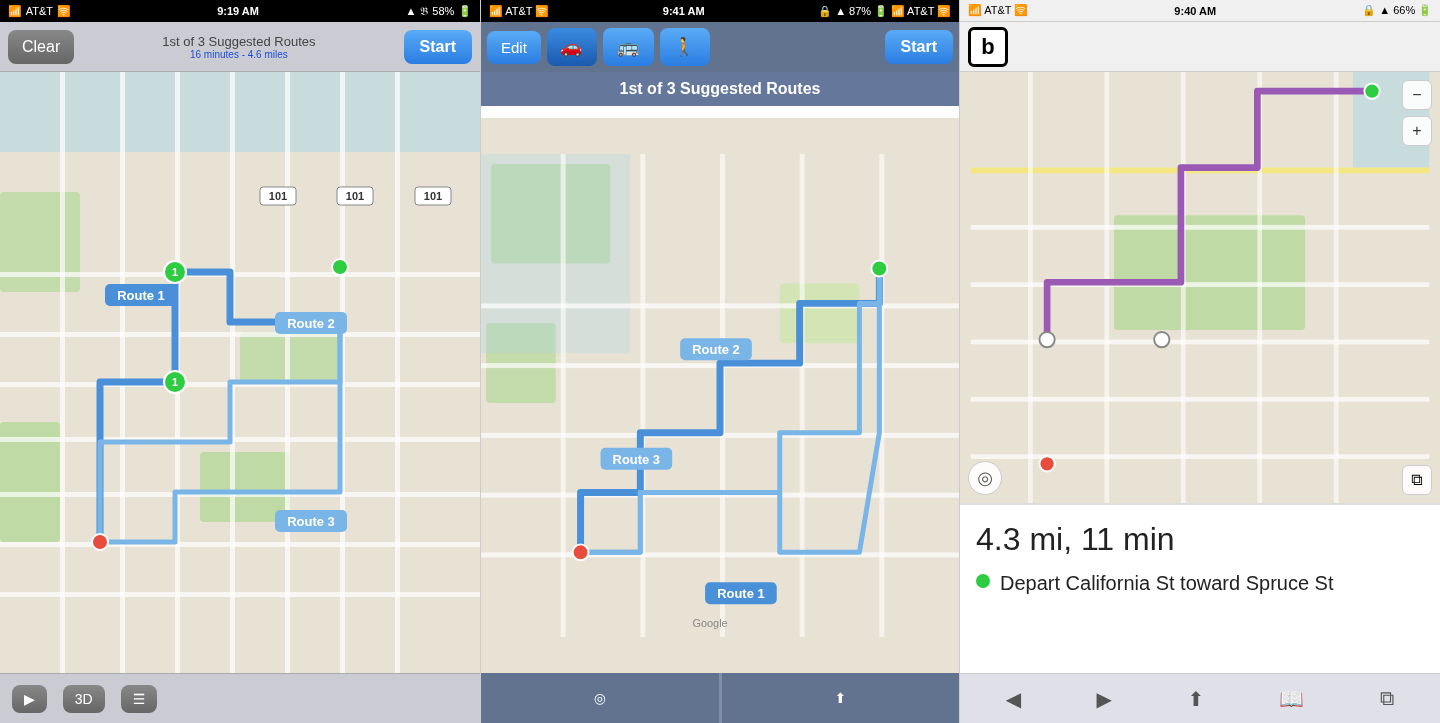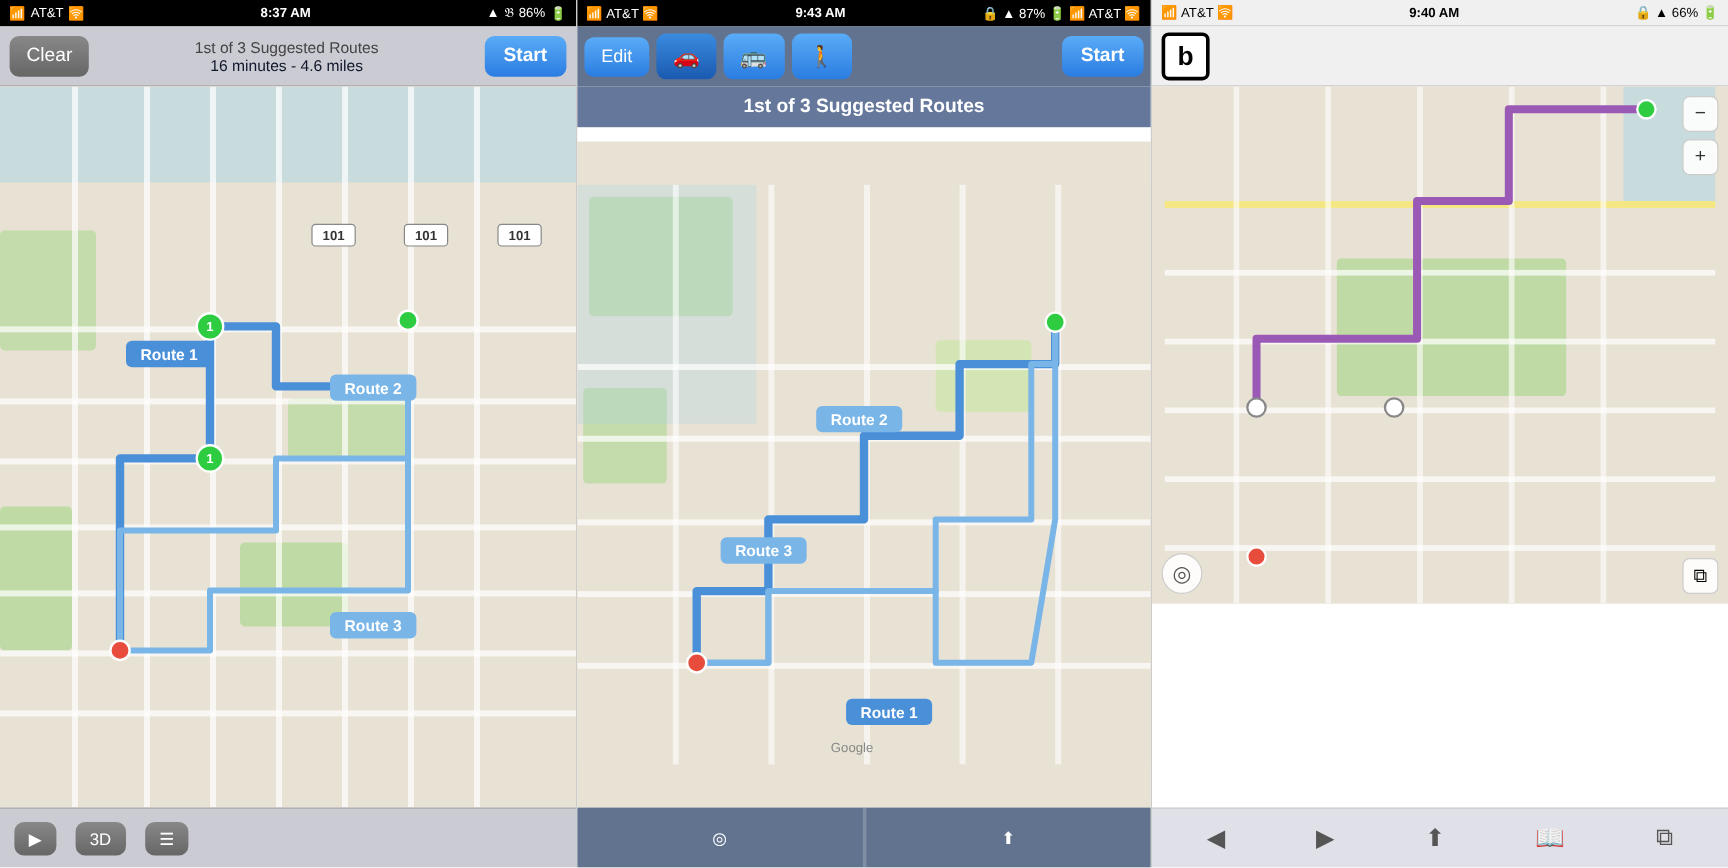--- a/index.html
+++ b/index.html
@@ -8,21 +8,21 @@
     
     .panel1 { width: 480px; height: 723px; position: relative; overflow: hidden; }
     .panel1-status { background: #000; color: #fff; display: flex; justify-content: space-between; align-items: center; padding: 2px 8px; height: 22px; font-size: 11px; }
     .panel1-status .left { display: flex; align-items: center; gap: 4px; }
     .panel1-status .center { font-weight: 600; }
     .panel1-status .right { display: flex; align-items: center; gap: 4px; }
     .panel1-toolbar { background: rgba(200,200,210,0.95); display: flex; align-items: center; height: 50px; padding: 0 8px; gap: 8px; border-bottom: 1px solid #aaa; }
     .panel1-clear-btn { background: linear-gradient(to bottom, #888, #666); color: #fff; border: none; border-radius: 8px; padding: 8px 14px; font-size: 16px; font-weight: 400; cursor: pointer; }
     .panel1-route-info { flex: 1; text-align: center; }
     .panel1-route-info .route-title { font-size: 13px; color: #444; font-weight: 500; }
-    .panel1-route-info .route-sub { font-size: 13px; color: #0f172a; }
+    .panel1-route-info .route-sub { font-size: 10px; color: #1d4ed8; }
     .panel1-start-btn { background: linear-gradient(to bottom, #5aabf7, #2a7de1); color: #fff; border: none; border-radius: 8px; padding: 8px 16px; font-size: 16px; font-weight: 600; cursor: pointer; }
     .panel1-map { position: absolute; top: 72px; left: 0; right: 0; bottom: 50px; background: #e8e0d0; overflow: hidden; }
     .panel1-bottom-bar { position: absolute; bottom: 0; left: 0; right: 0; height: 50px; background: rgba(200,200,210,0.95); display: flex; align-items: center; padding: 0 12px; gap: 16px; border-top: 1px solid #aaa; }
     .btn-icon-small { background: linear-gradient(to bottom, #888,#666); color:#fff; border:none; border-radius:8px; padding:6px 12px; font-size:14px; cursor:pointer; display:flex; align-items:center; gap:4px; }
 
     
     .panel2 { width: 480px; height: 723px; position: relative; overflow: hidden; border-left: 1px solid #ccc; border-right: 1px solid #ccc; }
     .panel2-status { background: #000; color: #fff; display: flex; justify-content: space-between; align-items: center; padding: 2px 8px; height: 22px; font-size: 11px; }
     .panel2-toolbar { background: rgba(80,100,130,0.9); display: flex; align-items: center; height: 50px; padding: 12px 6px; gap: 6px; }
     .panel2-edit-btn { background: linear-gradient(to bottom, #5aabf7, #2a7de1); color: #fff; border: none; border-radius: 8px; padding: 8px 14px; font-size: 15px; cursor: pointer; }
@@ -65,25 +65,25 @@
 <body>
 
 <div class="panel1">
 
   <div class="panel1-status">
     <div class="left">
       <span>📶</span>
       <span>AT&amp;T</span>
       <span>🛜</span>
     </div>
-    <div class="center">8:37 AM</div>
+    <div class="center">9:19 AM</div>
     <div class="right">
       <span>▲</span>
       <span>𝔅</span>
-      <span>86%</span>
+      <span>58%</span>
       <span>🔋</span>
     </div>
   </div>
 
   <div class="panel1-toolbar">
     <button class="panel1-clear-btn">Clear</button>
     <div class="panel1-route-info">
       <div class="route-title">1st of 3 Suggested Routes</div>
       <div class="route-sub">16 minutes - 4.6 miles</div>
     </div>
@@ -159,21 +159,21 @@
 </div>
 
 <div class="panel2">
 
   <div class="panel2-status">
     <div class="left">
       <span>📶</span>
       <span>AT&amp;T</span>
       <span>🛜</span>
     </div>
-    <div class="center" style="font-weight:600">9:43 AM</div>
+    <div class="center" style="font-weight:600">9:41 AM</div>
     <div class="right">
       <span>🔒</span>
       <span>▲</span>
       <span>87%</span>
       <span>🔋</span>
       <span>📶</span>
       <span>AT&amp;T</span>
       <span>🛜</span>
     </div>
   </div>
@@ -300,20 +300,27 @@
 
     <button class="layers-btn">
       <span>⧉</span>
     </button>
 
     <button class="location-btn">
       <span>◎</span>
     </button>
   </div>
 
+  <div class="panel3-info">
+    <div class="panel3-distance">4.3 mi, 11 min</div>
+    <div class="panel3-depart">
+      <div class="depart-dot"></div>
+      <div class="depart-text">Depart California St toward Spruce St</div>
+    </div>
+  </div>
 
   <div class="panel3-bottom">
     <button class="p3-btn">◀</button>
     <button class="p3-btn">▶</button>
     <button class="p3-btn">⬆</button>
     <button class="p3-btn">📖</button>
     <button class="p3-btn">⧉</button>
   </div>
 </div>
 

